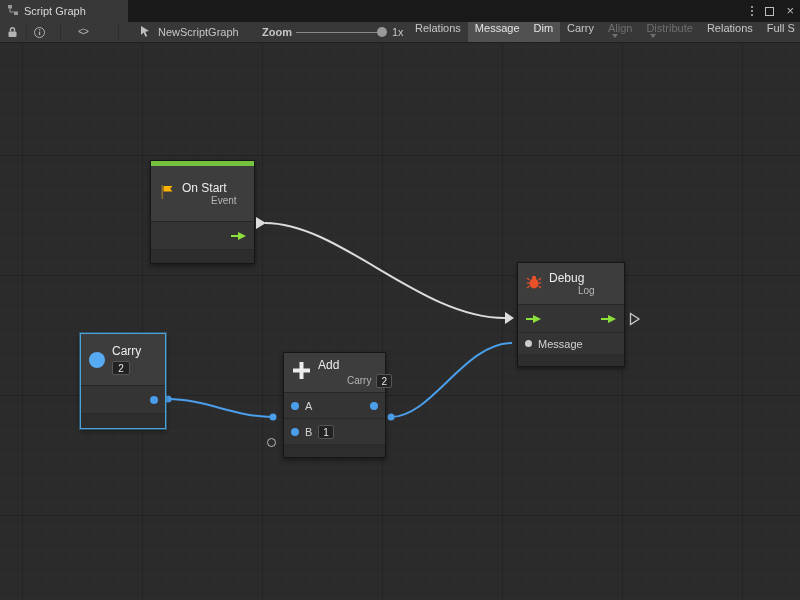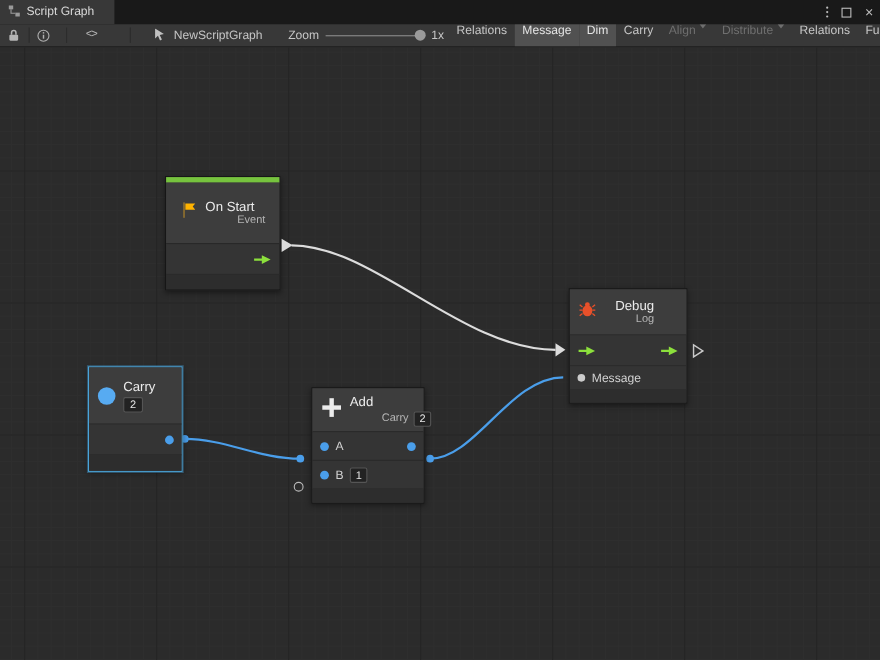--- a/index.html
+++ b/index.html
@@ -1,40 +1,40 @@
 <!DOCTYPE html>
 <html><head>
 <meta charset="utf-8">
 <style>
   * { margin:0; padding:0; box-sizing:border-box; }
   html,body { width:800px; height:600px; overflow:hidden; }
   body { font-family:"Liberation Sans", sans-serif; background:#2b2b2b; position:relative; }
 
   
   .tabbar { position:absolute; top:0; left:0; width:800px; height:22px; background:#191919; z-index:10; }
-  .tab { position:absolute; left:0; top:0; height:22px; width:104px; background:#383838;
+  .tab { position:absolute; left:0; top:0; height:22px; width:128px; background:#383838;
          display:flex; align-items:center; gap:5px; padding-left:7px;
          color:#d8d8d8; font-size:11px; }
   .win-controls { position:absolute; right:6px; top:0; height:22px; display:flex; align-items:center; gap:12px; color:#bdbdbd; }
   .dots-v { display:flex; flex-direction:column; gap:2px; cursor:pointer; }
   .dots-v i { width:2px; height:2px; background:#bdbdbd; border-radius:50%; display:block; }
   .maxbox { width:9px; height:9px; border:1px solid #bdbdbd; display:block; cursor:pointer; }
   .closex { font-size:13px; line-height:22px; cursor:pointer; }
 
   
   .toolbar { position:absolute; top:22px; left:0; width:800px; height:21px; background:#383838;
              border-bottom:1px solid #1f1f1f; color:#c6c6c6; font-size:11px; z-index:9; }
   .tbi { position:absolute; top:0; height:20px; display:flex; align-items:center; }
   .tb-sep { position:absolute; top:3px; width:1px; height:14px; background:#2c2c2c; }
   .zoom-track { position:absolute; top:10px; left:296px; width:90px; height:1px; background:#8a8a8a; cursor:pointer; }
   .zoom-knob { position:absolute; top:5px; left:377px; width:10px; height:10px; border-radius:50%; background:#9a9a9a; cursor:pointer; }
   .tb-buttons { position:absolute; left:408px; top:0; height:20px; display:flex; align-items:stretch; }
   .tb-btn { padding:0 7px; display:flex; align-items:flex-start; color:#c6c6c6; cursor:pointer; white-space:nowrap; }
   .tb-btn.active { background:#515151; color:#e4e4e4; }
-  .tb-btn.disabled { color:#6f6f6f; }
+  .tb-btn.disabled { color:#6f6f6f;flex-direction:column; }
   .caret { display:inline-block; width:0; height:0; border-left:3px solid transparent;
            border-right:3px solid transparent; border-top:4px solid currentColor; margin-left:4px; }
 
   
   .canvas { position:absolute; top:43px; left:0; width:800px; height:557px;
     background-color:#2b2b2b;
     background-image:
       linear-gradient(to right, #232323 1px, transparent 1px),
       linear-gradient(to bottom, #232323 1px, transparent 1px),
       linear-gradient(to right, #2e2e2e 1px, transparent 1px),
@@ -116,21 +116,21 @@
   <span class="tbi code-glyph" style="left:78px;">&lt;&gt;</span>
   <span class="tb-sep" style="left:118px;"></span>
 
   <span class="tbi" style="left:140px;">
     <svg width="11" height="12">
         <polygon points="1,0 9,5 5.2,5.8 7.2,10 5.5,10.8 3.6,6.6 1,9" fill="#c0c0c0"></polygon>
       </svg>
   </span>
   <span class="tbi" style="left:158px;">NewScriptGraph</span>
 
-  <span class="tbi" style="left:262px;">Zoom</span>
+  <span class="tbi" style="left:262px;font-weight:bold;">Zoom</span>
   <span class="zoom-track"></span>
   <span class="zoom-knob"></span>
   <span class="tbi" style="left:392px;">1x</span>
 
   <div class="tb-buttons">
     <span class="tb-btn">
         <span>Relations</span>
       </span>
     <span class="tb-btn active">
         <span>Message</span>
@@ -168,21 +168,21 @@
     <path d="M168,356 C205,356 235,374 273,374" stroke="#4a9eea" stroke-width="2" fill="none" style="pointer-events:stroke;"></path>
     <circle cx="168" cy="356" r="3.5" fill="#4a9eea"></circle>
     <circle cx="273" cy="374" r="3.5" fill="#4a9eea"></circle>
 
     <path d="M391,374 C432,374 464,300 512,300" stroke="#4a9eea" stroke-width="2" fill="none" style="pointer-events:stroke;"></path>
     <circle cx="391" cy="374" r="3.5" fill="#4a9eea"></circle>
   </svg>
 
   <div class="node" style="left:150px; top:117px; width:105px;">
     <div class="accent"></div>
-    <div class="nhead" style="height:56px;justify-content:center;">
+    <div class="nhead" style="height:56px;">
       <span>
         <svg width="16" height="16">
             <rect x="2.5" y="1" width="1.6" height="14" fill="#8a6d2f"></rect>
             <polygon points="4.5,2 13.5,2 11.2,4.8 13.5,7.6 4.5,7.6" fill="#ffb300"></polygon>
           </svg>
       </span>
       <div>
         <div class="ntitle">On Start</div>
         <div class="nsub">Event</div>
       </div>
@@ -242,21 +242,21 @@
       <span class="dot"></span>
       <span class="plabel">B</span>
       <span class="vbox">1</span>
     </div>
     <div class="nfoot" style="height:12px;"></div>
   </div>
 
   <div class="ring" style="left:267px; top:395px;"></div>
 
   <div class="node" style="left:517px; top:219px; width:108px;">
-    <div class="nhead" style="height:42px;text-align:right;">
+    <div class="nhead" style="height:42px;">
       <span>
         <svg width="16" height="16">
           <g stroke="#e8502a" stroke-width="1.2">
             <line x1="3.5" y1="6" x2="1" y2="4"></line>
               <line x1="3.5" y1="9" x2="0.8" y2="9"></line>
               <line x1="3.5" y1="12" x2="1" y2="14"></line>
             <line x1="12.5" y1="6" x2="15" y2="4"></line>
               <line x1="12.5" y1="9" x2="15.2" y2="9"></line>
               <line x1="12.5" y1="12" x2="15" y2="14"></line>
           </g>

